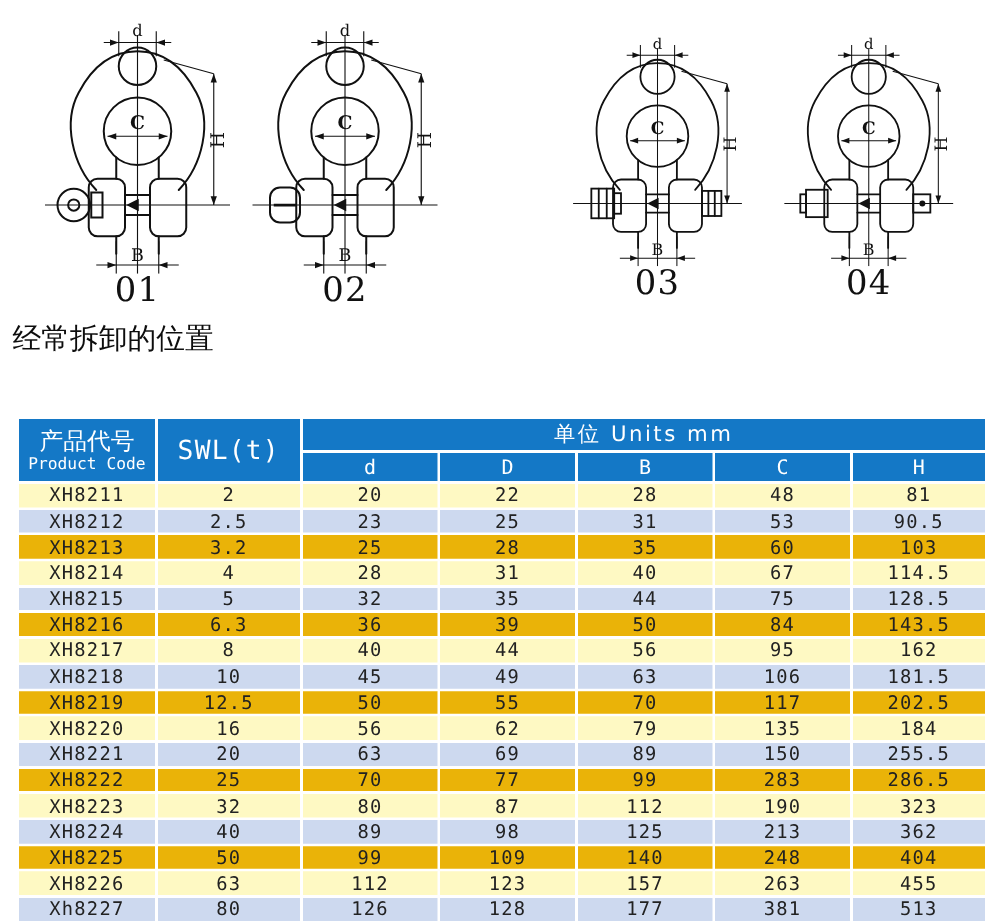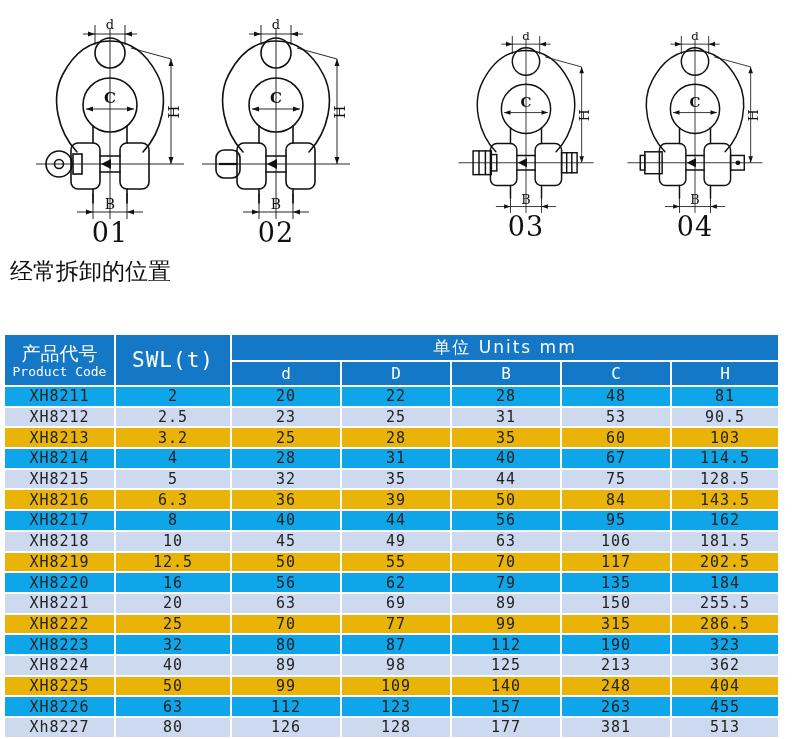--- a/index.html
+++ b/index.html
@@ -17,36 +17,36 @@
   }
   .ln{fill:none;stroke:#111;stroke-width:1.6;stroke-linecap:round;}
   .thin{fill:none;stroke:#111;stroke-width:0.9;}
   .fillb{fill:#111;stroke:none;}
   .dimtxt{font-family:"DejaVu Serif","Liberation Serif",serif;fill:#111;}
   
   .description{margin:8px 12px 0 10px;font-size:23px;line-height:31px;color:#0d0d0d;}
   .description .l1{padding-left:2.2em;}
   
   .spec-table{
-    position:absolute;left:3px;top:333px;width:775px;
+    position:absolute;left:13px;top:333px;width:775px;
     border-collapse:collapse;table-layout:fixed;
     font-family:"DejaVu Sans Mono","Liberation Mono",monospace;
   }
   .spec-table th,.spec-table td{
     border:2px solid #ffffff;text-align:center;vertical-align:middle;
     padding:0;overflow:hidden;white-space:nowrap;
   }
   .spec-table thead th{background:#1478c6;color:#ffffff;font-weight:normal;}
   .spec-table .h-zh{font-family:"DejaVu Sans","Liberation Sans",sans-serif;font-size:19px;line-height:22px;}
   .spec-table .h-en{font-size:13px;line-height:15px;letter-spacing:0px;}
   .spec-table .h-swl{font-size:21px;letter-spacing:1px;}
   .spec-table .h-units{font-family:"DejaVu Sans","Liberation Sans",sans-serif;font-size:17px;height:25px;letter-spacing:2px;}
   .spec-table .h-dim{font-size:16px;height:23px;}
   .spec-table td{font-size:15px;height:18.7px;color:#222;letter-spacing:1px;}
-  .row-light td{background:#0ea5e9;margin-top:35px;}
+  .row-light td{background:#fef9c3;margin-top:35px;}
   .row-mid  td{background:#cdd9ef;}
   .row-dark td{background:#eab308;}
 </style>
 </head>
 <body>
 
 <svg width="0" height="0" style="position:absolute">
   <defs>
     <pattern id="hatch" width="5" height="5" patternUnits="userSpaceOnUse" patternTransform="rotate(45)">
       <line x1="0" y1="0" x2="0" y2="5" stroke="#111" stroke-width="1.6"></line>
@@ -289,21 +289,21 @@
         <td>89</td>
         <td>150</td>
         <td>255.5</td>
       </tr>
       <tr class="row-dark">
         <td>XH8222</td>
         <td>25</td>
         <td>70</td>
         <td>77</td>
         <td>99</td>
-        <td>315</td>
+        <td>283</td>
         <td>286.5</td>
       </tr>
       <tr class="row-light">
         <td>XH8223</td>
         <td>32</td>
         <td>80</td>
         <td>87</td>
         <td>112</td>
         <td>190</td>
         <td>323</td>

